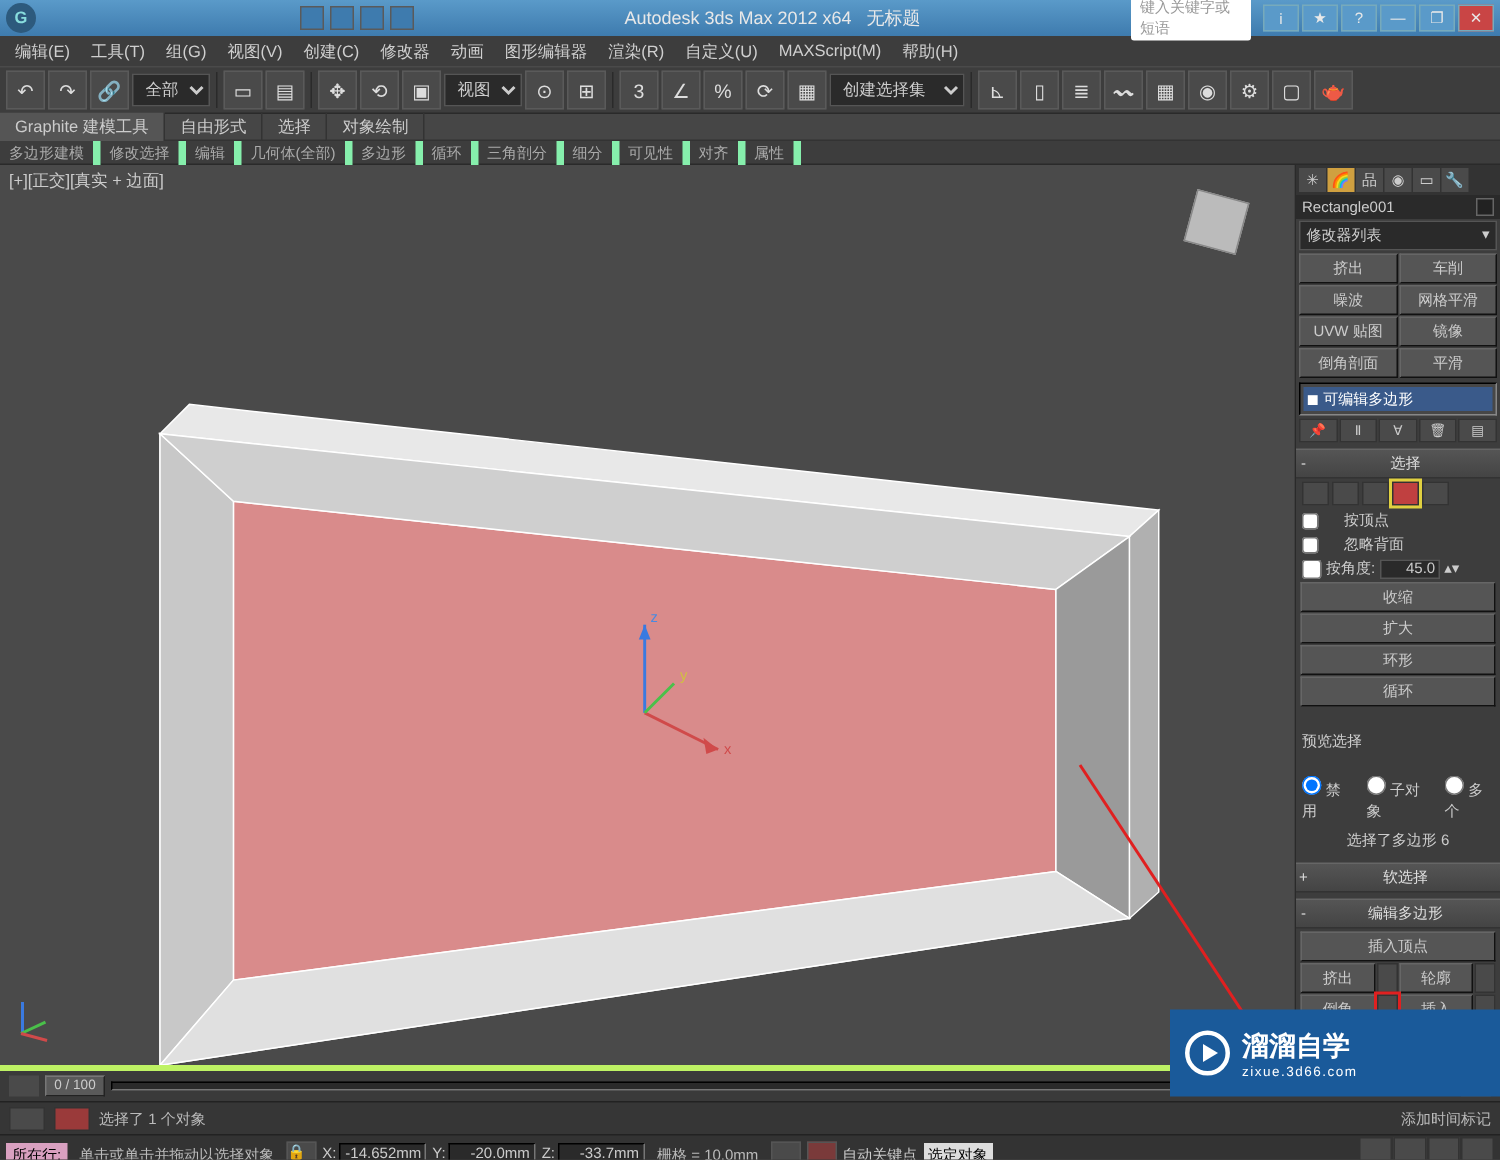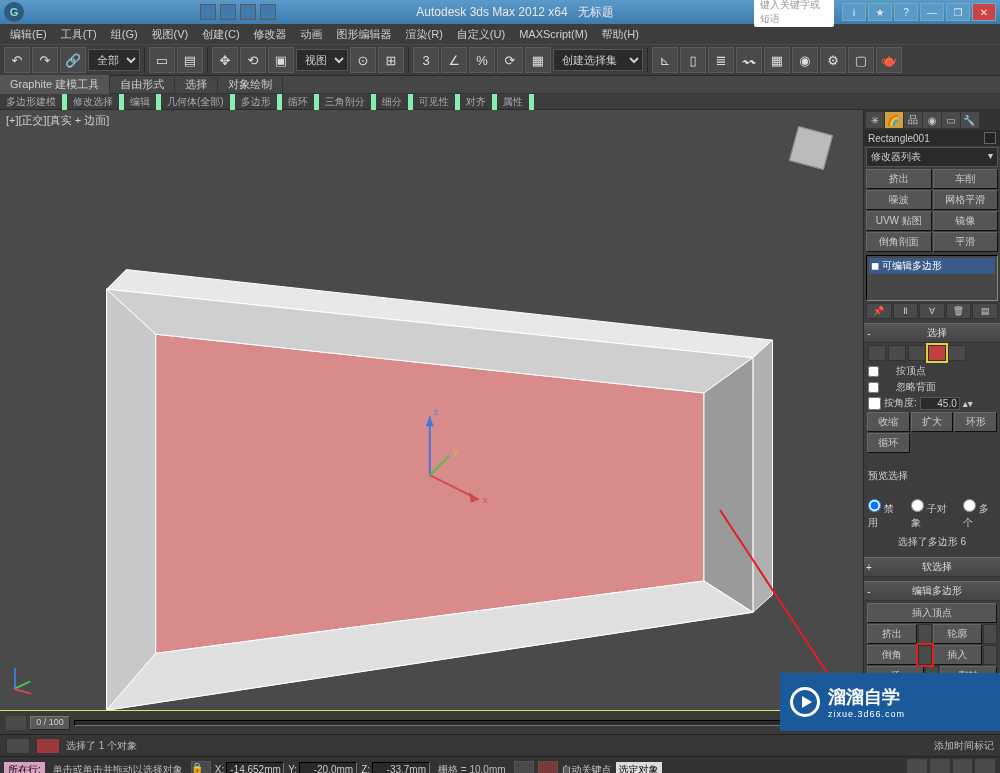--- a/index.html
+++ b/index.html
@@ -66,33 +66,33 @@
 .rp-rollhdr { background: linear-gradient(#555,#444); color: #ddd; font-size: 10px; padding: 2px 0; text-align: center; border-top:1px solid #666; border-bottom:1px solid #333; margin-top:4px; display:flex; align-items:center; }
 .rp-rollhdr .minus { width:10px; text-align:center; }
 .rp-rollhdr .t { flex:1; }
 .sel-icons { display:flex; gap:2px; padding:2px 4px; align-items:center; }
 .sel-icons .si { width:18px; height:16px; background:#4a4a4a; border:1px solid #333; }
 .sel-icons .si.redbox { background:#c04040; outline:2px solid #e0d040; }
 .rp-chk { display:flex; align-items:center; gap:17px; padding:1px 4px; font-size:10px; }
 .rp-chk input { width:11px; height:11px; }
 .rp-spin { display:flex; align-items:center; gap:3px; padding:1px 4px; font-size:10px; }
 .rp-spin .spinval { background:#2a2a2a; border:1px solid #555; padding:0 2px; width:40px; text-align:right; }
-.rp-btngrid2 { display:grid; grid-template-columns:1fr 1fr 1fr; gap:1px; padding:1px 3px; }
+.rp-btngrid2 { display:grid; grid-template-columns:1fr; gap:1px; padding:1px 3px; }
 .rp-btngrid2 .b2 { background:#555; border:1px outset #666; padding:2px 1px; font-size:10px; text-align:center; }
 .rp-radio { display:flex; gap:10px; padding:1px 4px; font-size:10px; align-items:center;}
 .rp-lbl { padding:15px 4px; font-size:10px; }
 .rp-editpoly { padding:2px 3px; }
 .rp-editpoly .row { display:flex; gap:1px; margin-bottom:1px; }
 .rp-editpoly .bb { flex:1; background:#555; border:1px outset #666; padding:2px 1px; font-size:10px; text-align:center; }
 .rp-editpoly .sq { width:14px; background:#4a4a4a; border:1px solid #333; }
 .rp-editpoly .sq.marked { position:relative; }
 .arrow-annot { position:absolute; pointer-events:none; z-index:100; }
 
 
-.timesl { height: 24px; background: #3a3a3a; border-top:1px solid #bef264; display:flex; align-items:center; gap:4px; padding:0 6px; }
+.timesl { height: 24px; background: #3a3a3a; border-top:4px solid #bef264; display:flex; align-items:center; gap:4px; padding:0 6px; }
 .timesl .handle { width:40px; height:14px; background:#5a5a5a; border:1px outset #777; font-size:9px; text-align:center;}
 .timesl .track { flex:1; height:6px; background:#2a2a2a; border:1px inset #222;}
 .timesl .endbox { width:20px; height:14px; background:#4a4a4a; }
 
 
 .trackbar { height: 22px; background: #363636; border-top:1px solid #222; display:flex; align-items:center; padding:0 6px; gap:6px;}
 .trackbar .tbox { width:24px; height:16px; background:#4a4a4a; border:1px solid #333;}
 .trackbar .redbox { background:#9a3a3a;}
 .trackbar .st { font-size:10px; color:#bbb; }
 

